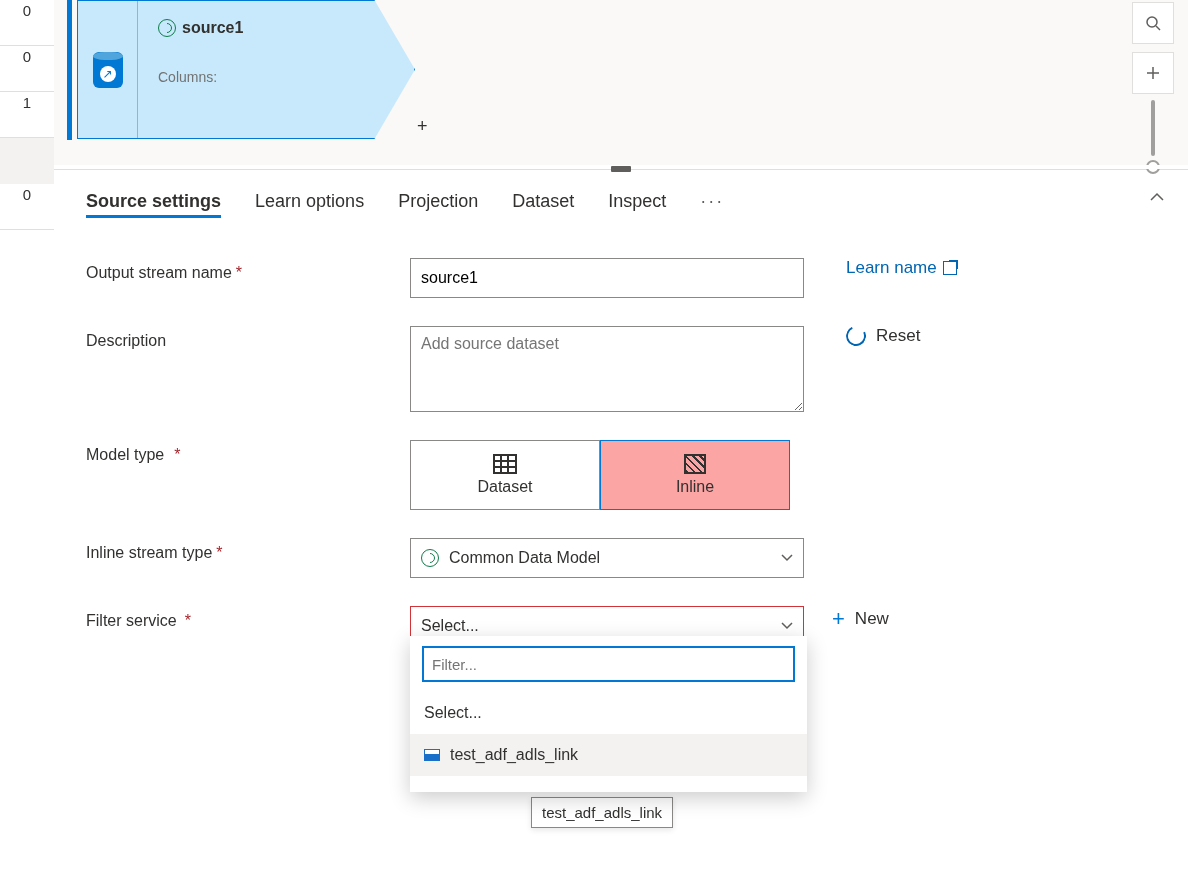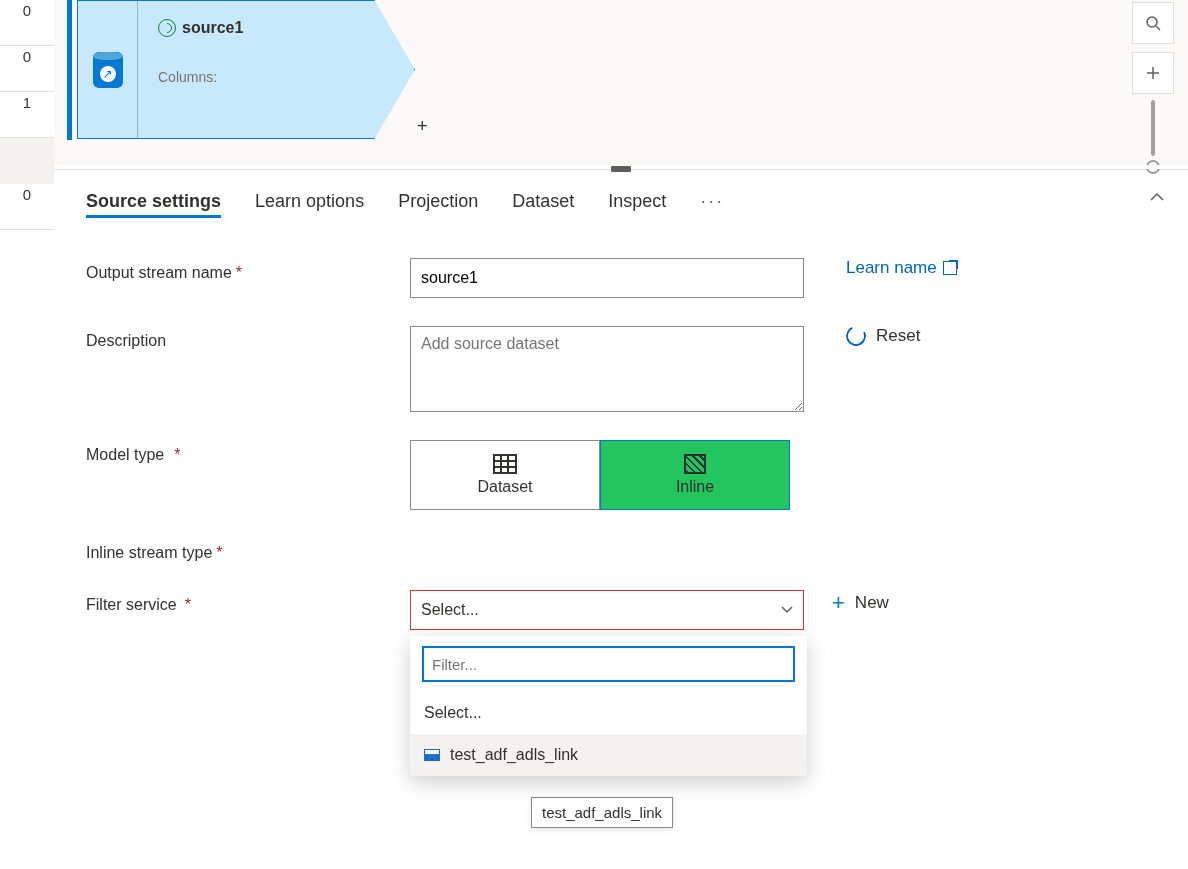--- a/index.html
+++ b/index.html
@@ -214,21 +214,21 @@
   }
 
   
   .toggle-group { display:flex; }
   .toggle-btn {
     width:190px; height:70px; border:1px solid #8a8886; display:flex; flex-direction:column;
     align-items:center; justify-content:center; gap:4px; cursor:pointer; font-size:16px;
     background:#fff;
   }
   .toggle-btn + .toggle-btn { border-left:none; }
-  .toggle-btn.selected { background:#22c55e; border:1px solid #0078d4; }
+  .toggle-btn.selected { background:#fca5a5; border:1px solid #0078d4; }
 
   .grid-ic {
     width:24px;height:20px;
     background:
       linear-gradient(#323130,#323130), linear-gradient(#323130,#323130),
       linear-gradient(#323130,#323130), linear-gradient(#323130,#323130),
       linear-gradient(#323130,#323130), linear-gradient(#323130,#323130),
       linear-gradient(#323130,#323130), linear-gradient(#323130,#323130);
     background-size: 100% 2px, 100% 2px, 100% 2px, 100% 2px, 2px 100%, 2px 100%, 2px 100%, 2px 100%;
     background-position: 0 0, 0 6px, 0 12px, 0 18px, 0 0, 7px 0, 14px 0, 22px 0;
@@ -253,21 +253,21 @@
   }
   .plus { color:#0078d4; font-size:22px; font-weight:300;}
 
   
   .dropdown-panel {
     position:absolute;
     left:410px; top:636px;
     width:397px;
     background:#fff;
     box-shadow: 0 6px 20px rgba(0,0,0,.2);
-    padding-bottom:0;
+    padding-bottom:16px;
     z-index:50;
   }
   .dd-filter {
     margin:10px 12px;
     width:calc(100% - 24px);
     height:36px;
     border:2px solid #0078d4;
     padding:0 8px;
     font-size:15px;
     outline:none;
@@ -388,20 +388,31 @@
         <div class="hatch-ic"></div>
         <span>Inline</span>
       </div>
     </div>
   </div>
 
   <div class="row">
     <div class="label">
       <span>Inline stream type</span><span class="req">*</span>
     </div>
+    <div class="select">
+      <div class="left">
+        <span class="cdm-icon"></span>
+        <span>Common Data Model</span>
+      </div>
+      <span class="chev">
+        <svg width="12" height="8">
+            <polyline points="1,1 6,6 11,1" fill="none" stroke="#605e5c" stroke-width="1.5"></polyline>
+          </svg>
+      </span>
+    </div>
   </div>
 
   <div class="row">
     <div class="label">
       <span>Filter service</span><span class="req" style="margin-left:8px">*</span>
     </div>
     <div class="select red">
       <div class="left">
           <span>Select...</span>
         </div>

